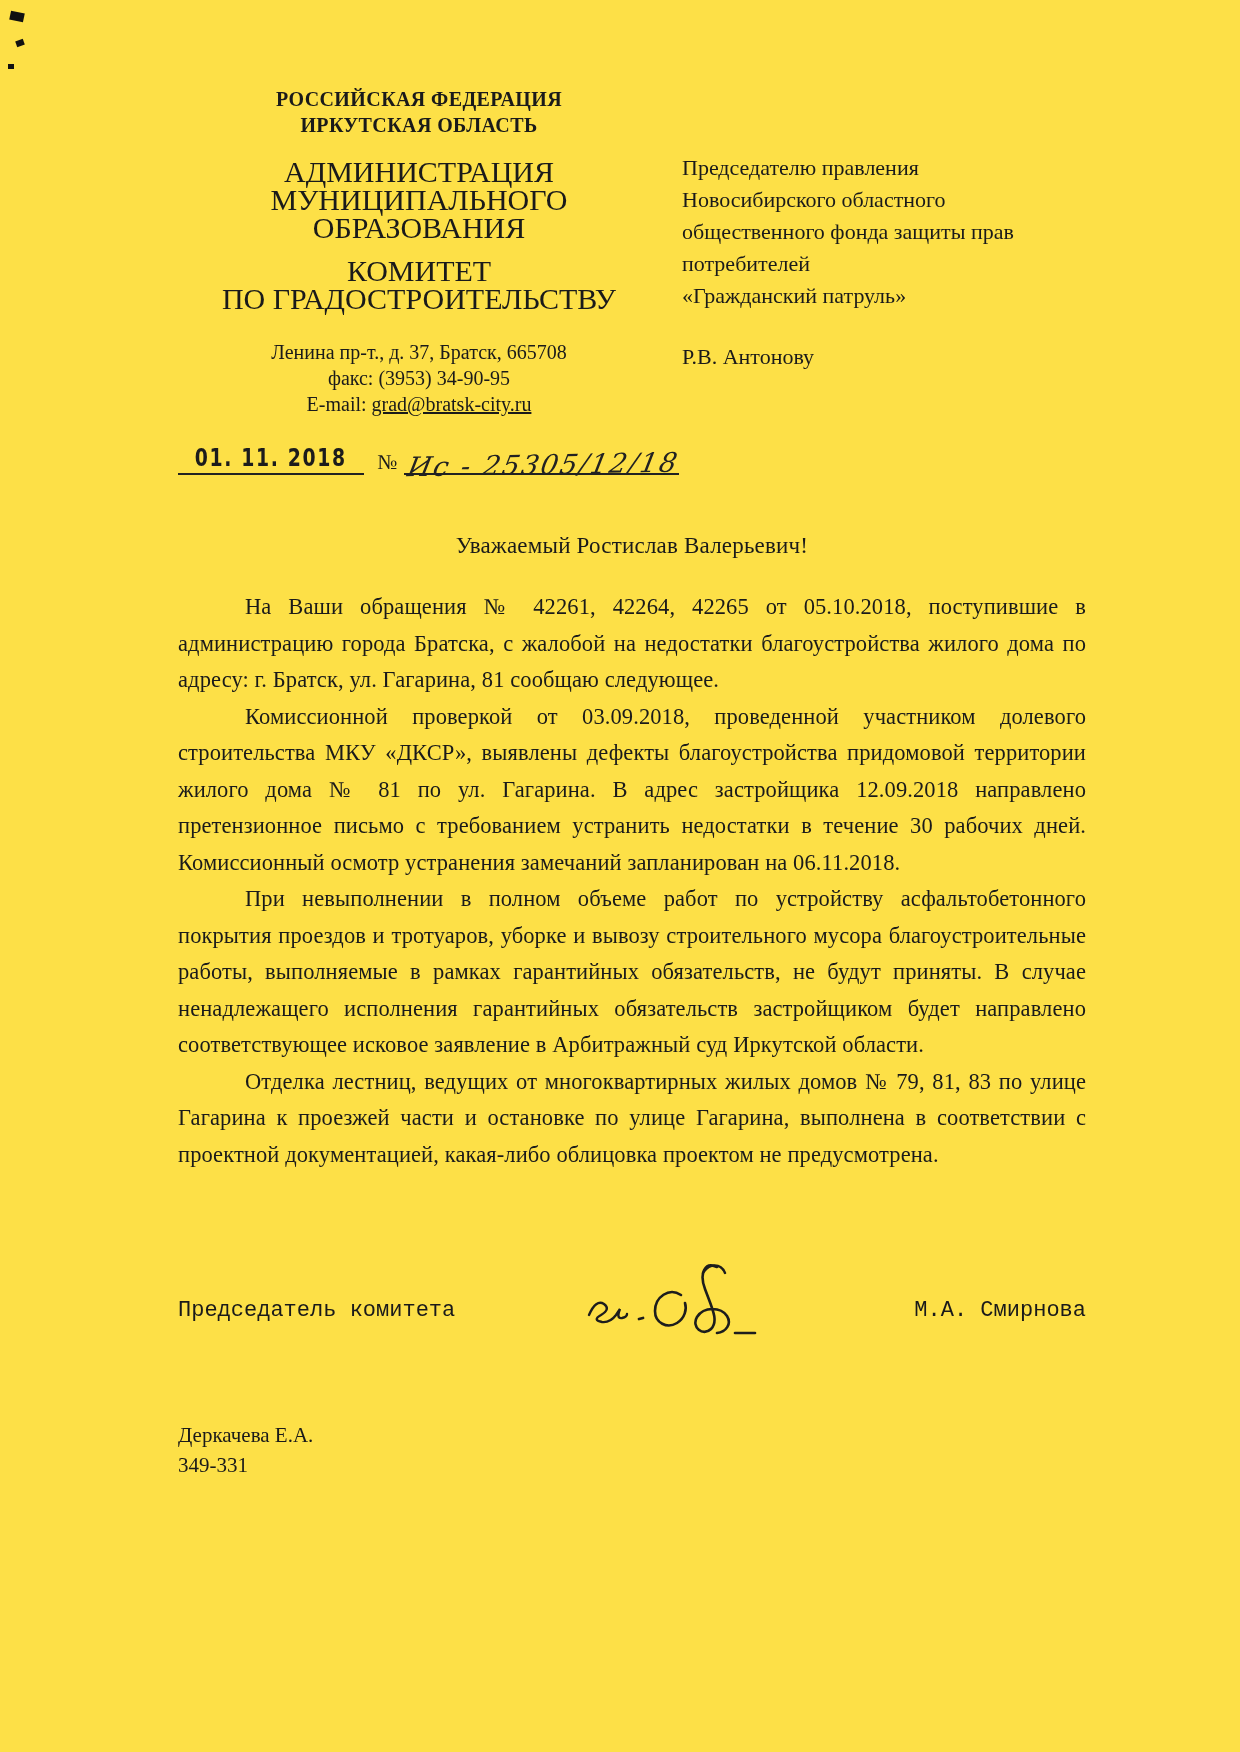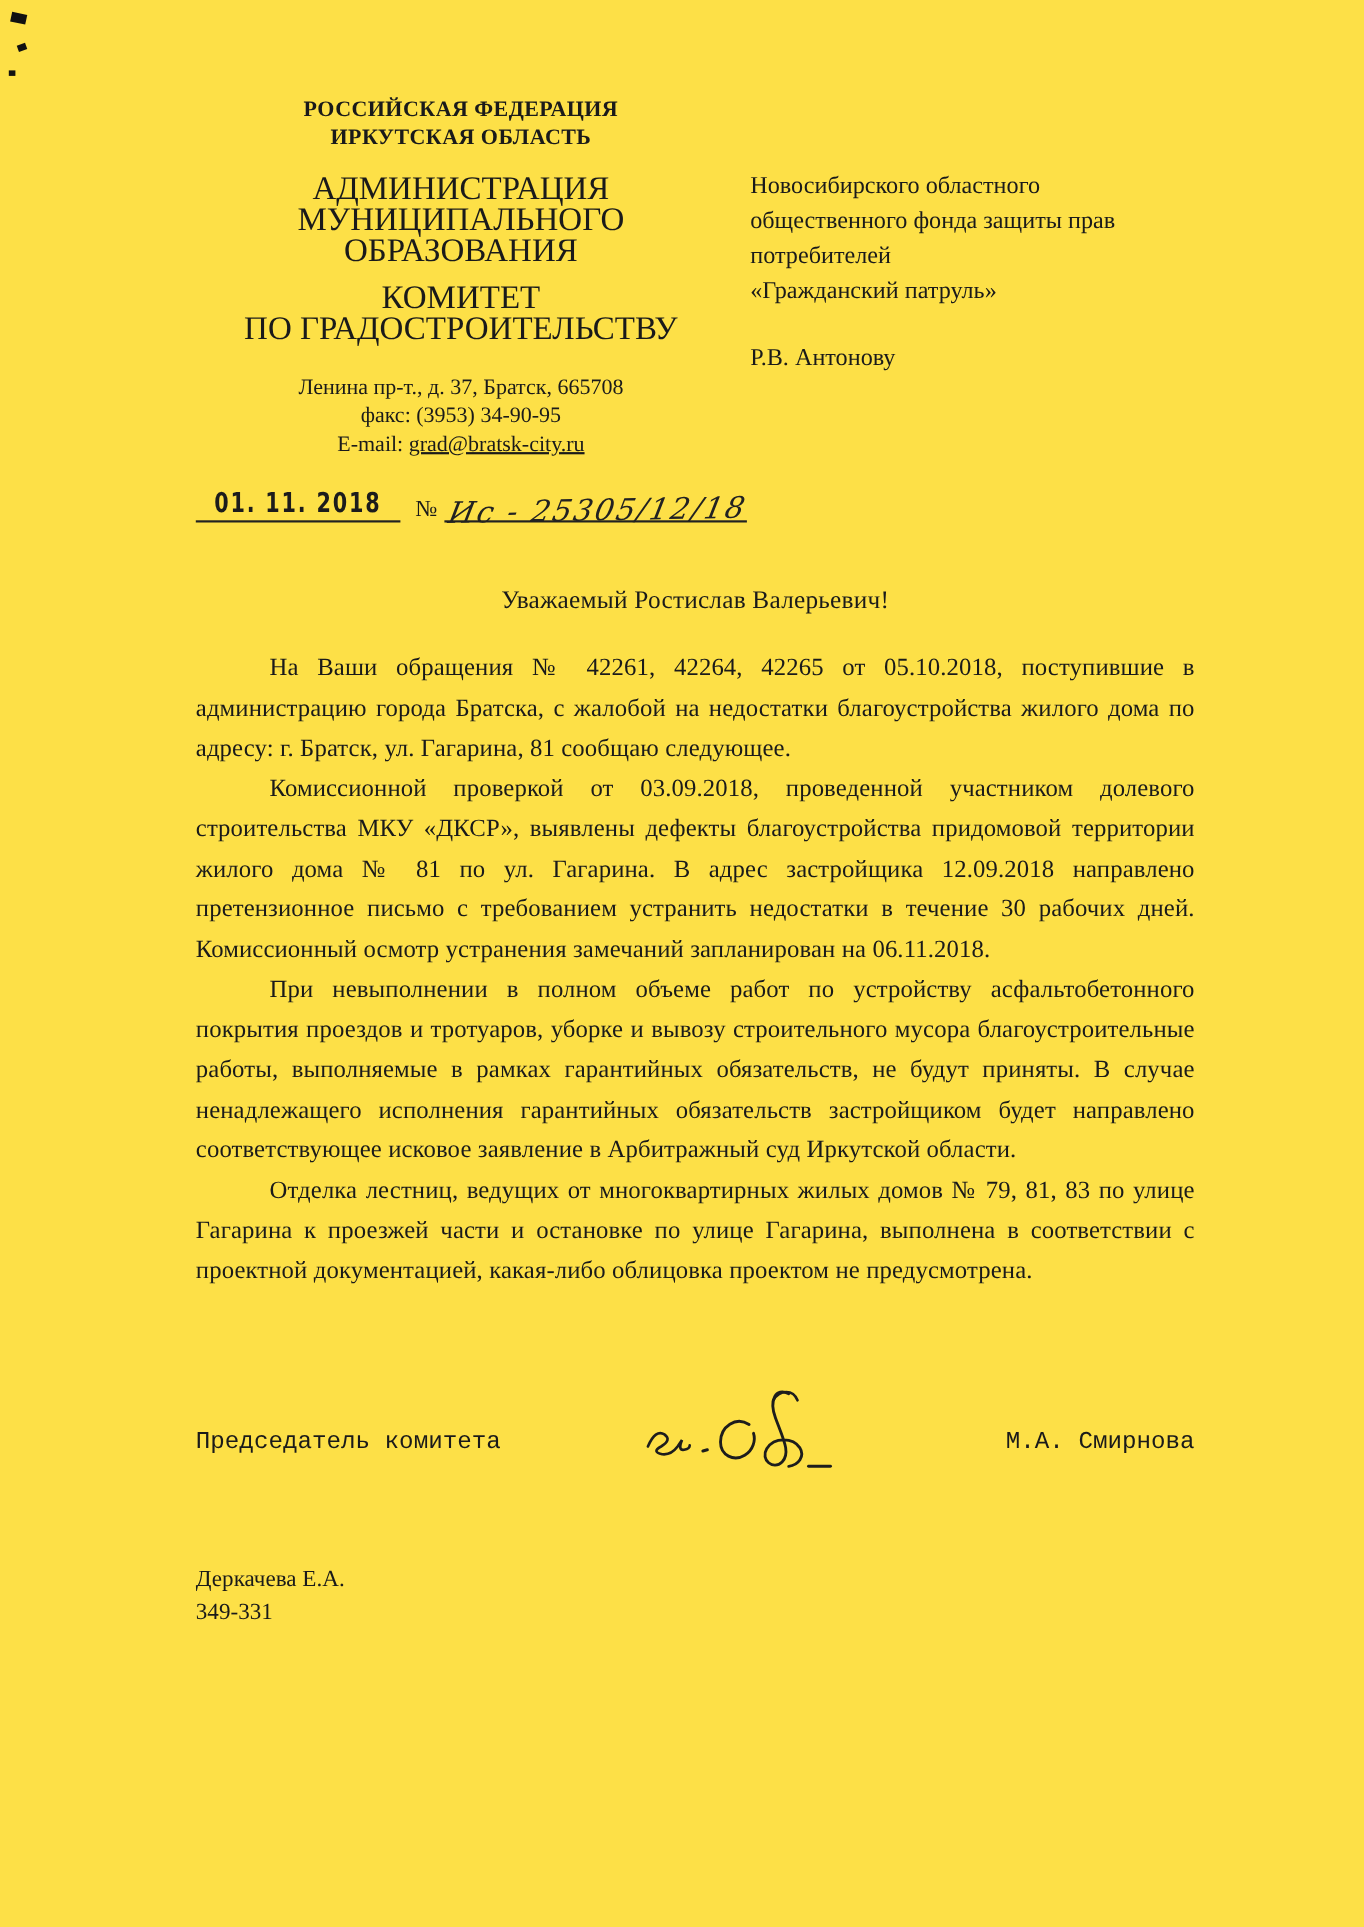--- a/index.html
+++ b/index.html
@@ -157,20 +157,21 @@
       <div class="ref-row">
         <span class="ref-seg1">
             <span class="stamp">01. 11. 2018</span>
           </span>
         <span class="no-sign">№</span>
         <span class="ref-seg2"><span class="handwritten">Ис - 25305/12/18</span></span>
       </div>
     </div>
 
     <div class="header-right">
+      <p class="hr-line">Председателю правления</p>
       <p class="hr-line">Новосибирского областного</p>
       <p class="hr-line">общественного фонда защиты прав</p>
       <p class="hr-line">потребителей</p>
       <p class="hr-line">«Гражданский патруль»</p>
       <p class="hr-name">Р.В. Антонову</p>
     </div>
 
   </div>
 
   <p class="salutation">Уважаемый Ростислав Валерьевич!</p>

